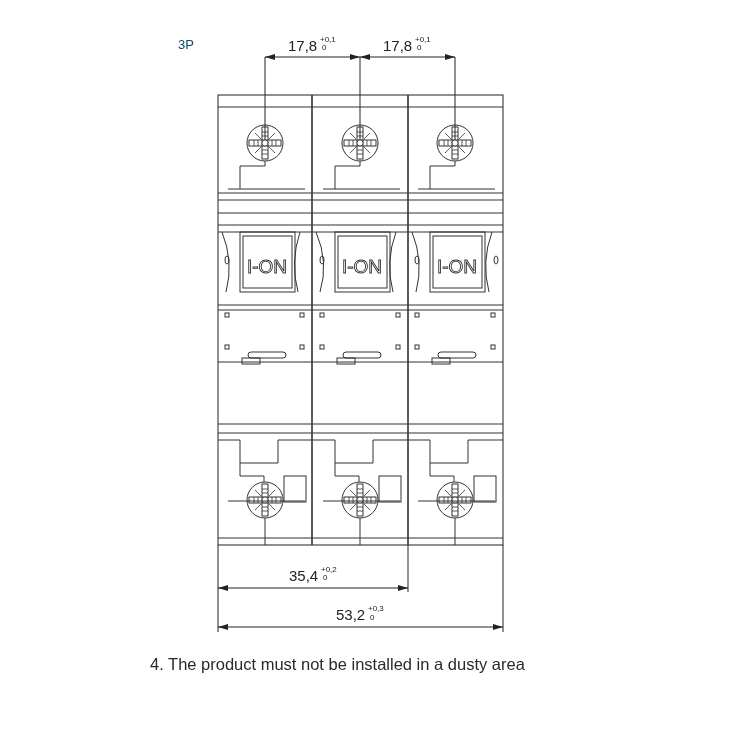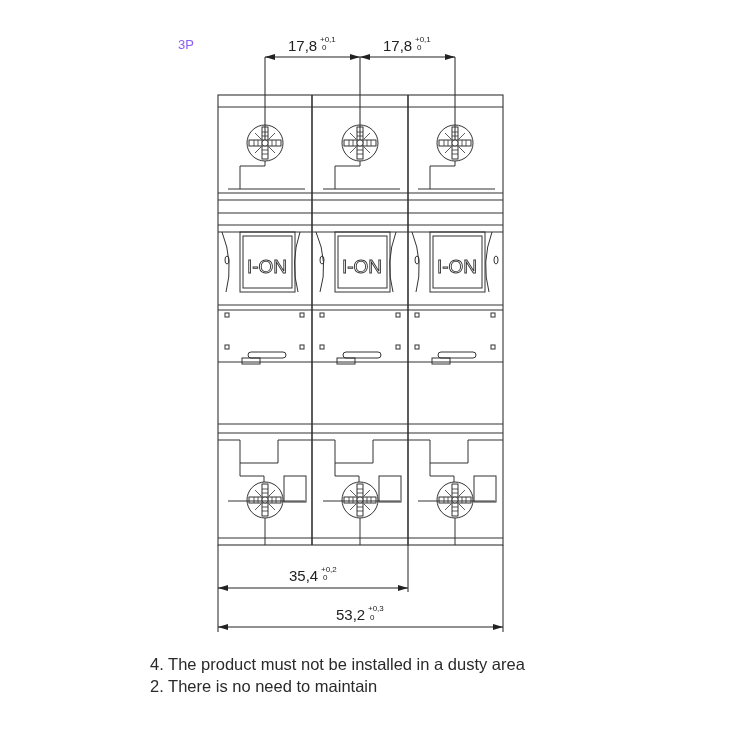--- a/index.html
+++ b/index.html
@@ -1,17 +1,17 @@
 <!DOCTYPE html>
 <html><head>
 <meta charset="utf-8">
 <style>
   html, body { margin: 0; padding: 0; background: #ffffff; }
   body { width: 750px; height: 750px; position: relative; overflow: hidden; font-family: "Liberation Sans", sans-serif; }
-  .label-3p { position: absolute; left: 178px; top: 37px; font-size: 13px; color: #8b5cf6; }
+  .label-3p { position: absolute; left: 178px; top: 37px; font-size: 13px; color: #0c4a6e; }
   svg.drawing { position: absolute; left: 0; top: 0; }
   .notes { position: absolute; left: 150px; top: 653px; font-size: 16.5px; color: #2a2a2a; line-height: 22px; }
   .notes div { white-space: nowrap; }
   .dimtext { font-family: "Liberation Sans", sans-serif; fill: #222; }
 </style>
 </head>
 <body>
 
 <div class="label-3p">3P</div>
 
@@ -159,14 +159,13 @@
   <text class="dimtext" x="289" y="581" font-size="15">35,4</text>
   <text class="dimtext" x="321" y="572" font-size="8">+0,2</text>
   <text class="dimtext" x="323" y="580" font-size="8">0</text>
   <text class="dimtext" x="336" y="620" font-size="15">53,2</text>
   <text class="dimtext" x="368" y="611" font-size="8">+0,3</text>
   <text class="dimtext" x="370" y="620" font-size="8">0</text>
 </svg>
 
 <div class="notes">
   <div>4. The product must not be installed in a dusty area</div>
-  <div>2. There is no need to maintain</div>
 </div>
 
 </body></html>

